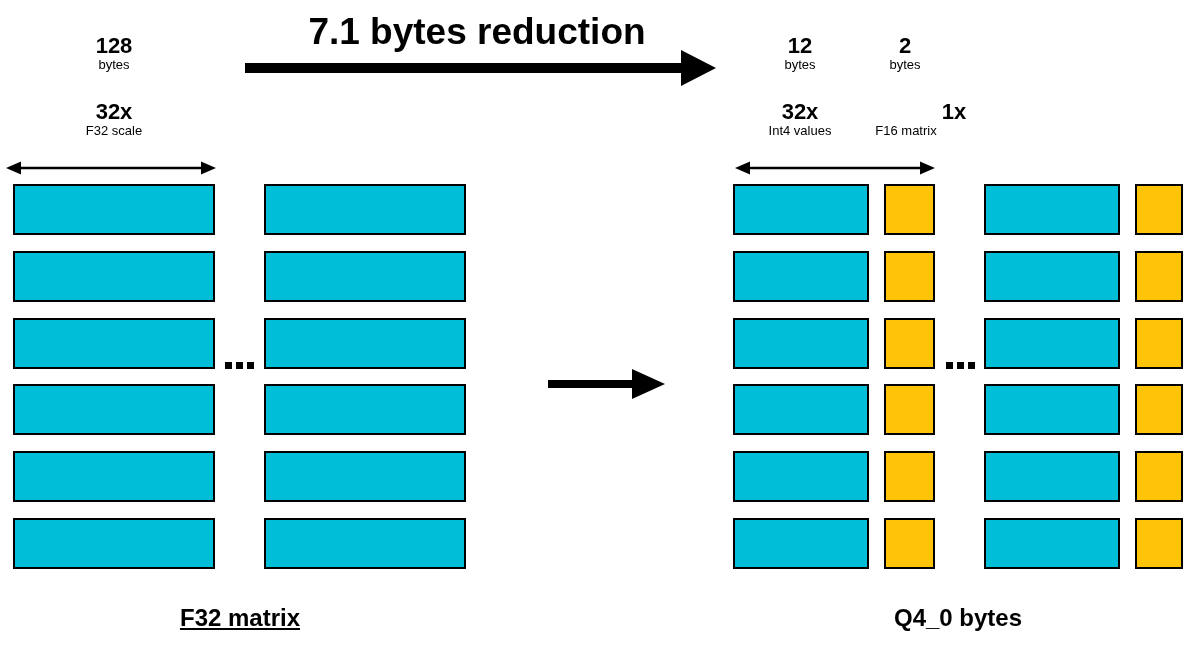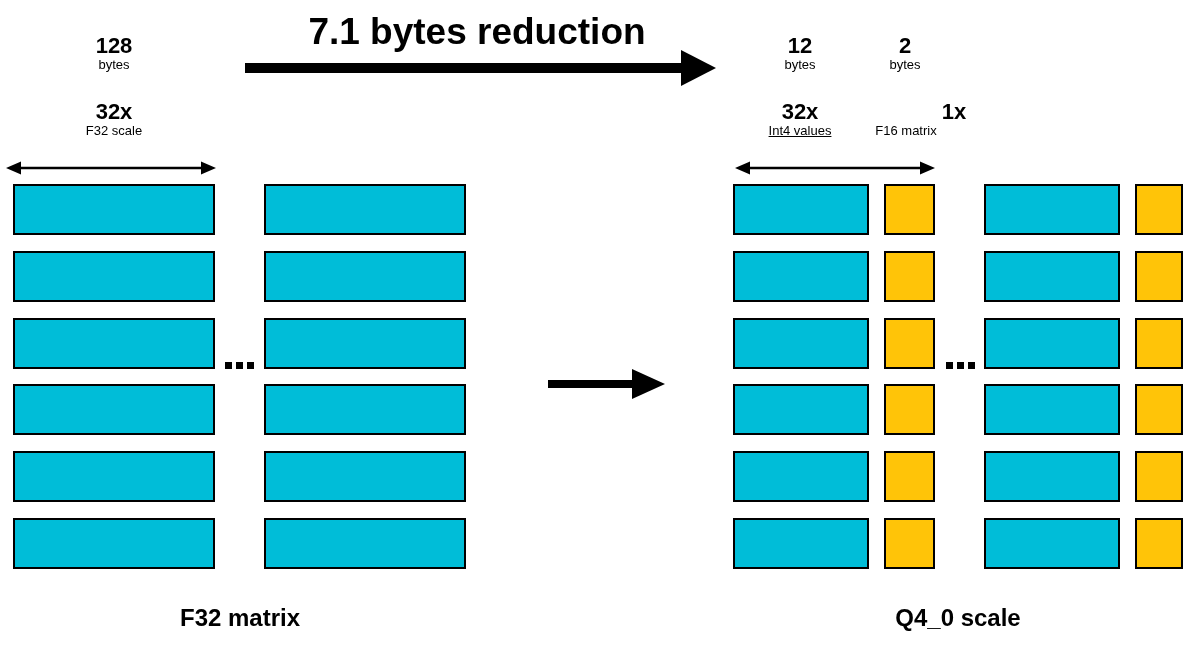--- a/index.html
+++ b/index.html
@@ -86,21 +86,21 @@
     <line x1="0" y1="16" x2="86" y2="16" stroke="#000" stroke-width="8"></line>
     <polygon points="84,1 84,31 117,16" fill="#000"></polygon>
   </svg>
 
   <div class="abs ctr num" style="left:800px; top:33px;">12</div>
   <div class="abs ctr unit" style="left:800px; top:57px;">bytes</div>
   <div class="abs ctr num" style="left:905px; top:33px;">2</div>
   <div class="abs ctr unit" style="left:905px; top:57px;">bytes</div>
 
   <div class="abs ctr num" style="left:800px; top:99px;">32x</div>
-  <div class="abs ctr unit" style="left:800px; top:123px;text-decoration:underline;">Int4 values</div>
+  <div class="abs ctr unit" style="left:800px; top:123px;">Int4 values</div>
   <div class="abs ctr num" style="left:906px; top:99px;margin-left:48px;">1x</div>
   <div class="abs ctr unit" style="left:906px; top:123px;">F16 matrix</div>
 
   <svg class="abs" style="left:734px; top:160px;" width="202" height="16" viewBox="0 0 202 16">
     <line x1="12" y1="8" x2="190" y2="8" stroke="#000" stroke-width="2.5"></line>
     <polygon points="16,1.5 16,14.5 1,8" fill="#000"></polygon>
     <polygon points="186,1.5 186,14.5 201,8" fill="#000"></polygon>
   </svg>
 
   <div class="col" style="left:733px;  width:136px;">
@@ -134,16 +134,16 @@
     </div>
   <div class="col" style="left:1135px; width:48px;">
       <div class="blk yellow"></div>
       <div class="blk yellow"></div>
       <div class="blk yellow"></div>
       <div class="blk yellow"></div>
       <div class="blk yellow"></div>
       <div class="blk yellow"></div>
     </div>
 
-  <div class="abs ctr caption" style="left:240px; top:604px;">F32 matrix</div>
-  <div class="abs ctr caption" style="left:958px; top:604px;">Q4_0 scale</div>
+  <div class="abs ctr caption" style="left:240px; top:604px;text-decoration:underline;">F32 matrix</div>
+  <div class="abs ctr caption" style="left:958px; top:604px;">Q4_0 bytes</div>
 
 </div>
 
 </body></html>

